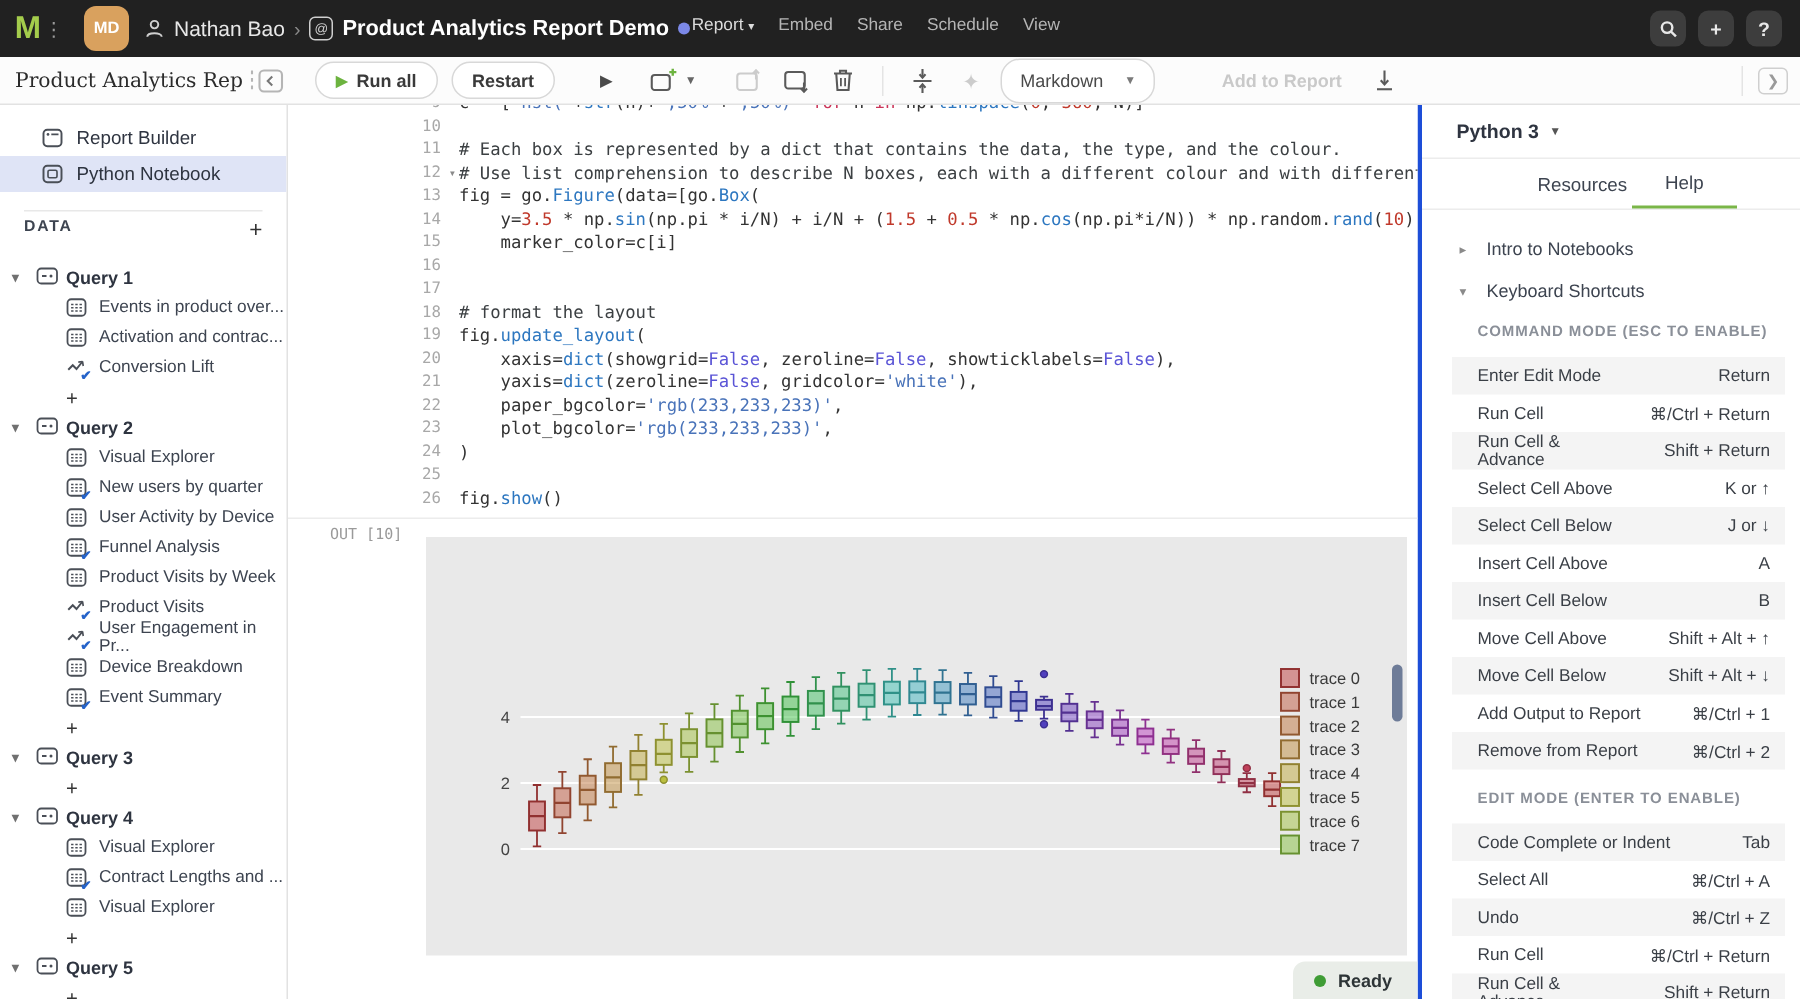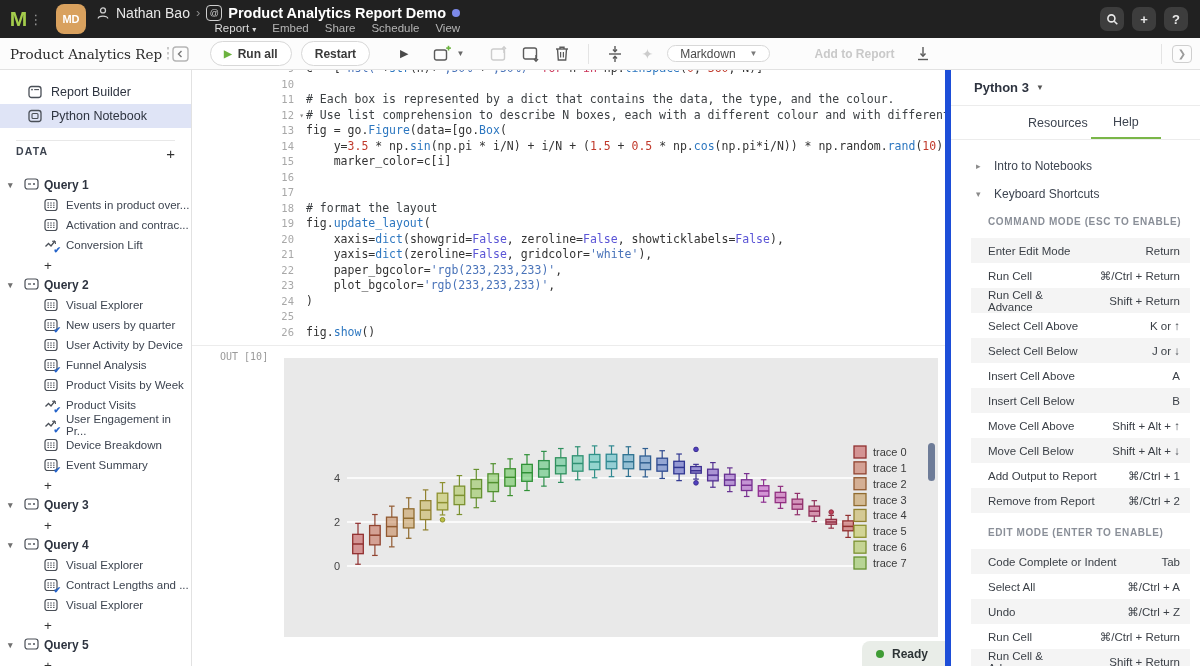--- a/index.html
+++ b/index.html
@@ -9,21 +9,21 @@
 
   
   header { position:absolute; left:0; top:0; width:1200px; height:38px; background:#212121;
     display:flex; align-items:center; color:#fff; }
   .logo { width:40px; display:flex; align-items:center; justify-content:center; gap:2px;
     font-weight:bold; font-size:21px; color:#a4cc4c; margin-left:6px; }
   .logo .dots { color:#9a9a9a; font-size:13px; letter-spacing:0; font-weight:normal; }
   .avatar { width:30px; height:30px; border-radius:8px; background:#d9a15e; color:#fff;
     font-size:11px; font-weight:bold; display:flex; align-items:center; justify-content:center;
     margin-left:10px; }
-  .hmain { margin-left:10px; display:flex; flex-direction:column; gap:1px;align-items:flex-end; }
+  .hmain { margin-left:10px; display:flex; flex-direction:row; gap:1px; }
   .hrow1 { display:flex; align-items:center; gap:6px; font-size:14px; }
   .hrow1 .user { color:#e8e8e8; }
   .hrow1 .sep { color:#8a8a8a; font-size:13px; }
   .ricon { width:16px; height:16px; border:1.4px solid #cfcfcf; border-radius:4px;
     display:flex; align-items:center; justify-content:center; font-size:9px; color:#cfcfcf; }
   .hrow1 .title { font-weight:bold; font-size:14.5px; color:#fff; }
   .bluedot { width:8px; height:8px; border-radius:50%; background:#7c89e8; }
   .hrow2 { display:flex; gap:16px; font-size:11.5px; color:#b5b5b5; }
   .hrow2 span:first-child { color:#dcdcdc; }
   .caret-sm { font-size:8px; color:#9a9a9a; }
@@ -35,32 +35,32 @@
   .toolbar { position:absolute; left:0; top:38px; width:1200px; height:32px; background:#fcfcfc;
     border-bottom:1px solid #e2e2e2; display:flex; align-items:center; font-size:12.5px; color:#444; }
   .doc-title { font-family:"DejaVu Serif", serif; font-size:13.5px; color:#2b2b2b;
     margin-left:10px; width:152px; white-space:nowrap; overflow:hidden; }
   .tb-icon { display:flex; align-items:center; justify-content:center; color:#4a4a4a; }
   .tb-icon.dis { color:#cccccc; }
   .pill { height:25px; border:1px solid #d8d8d8; border-radius:14px; background:#fff;
     display:flex; align-items:center; gap:6px; padding:0 13px; font-weight:bold; font-size:12px; color:#3a3a3a; }
   .playg { color:#6cb33f; font-size:10px; }
   .vdiv { width:1px; height:20px; background:#e4e4e4; }
-  .mkselect { height:17px; border:1px solid #d8d8d8; border-radius:13px; background:#fff;
+  .mkselect { height:30px; border:1px solid #d8d8d8; border-radius:13px; background:#fff;
     display:flex; align-items:center; gap:14px; padding:0 12px; font-size:12px; color:#4a4a4a; }
   .mkselect .car { font-size:8px; color:#7a7a7a; }
   .addrep { color:#c9c9c9; font-weight:bold; font-size:12px; }
   .panel-toggle { width:20px; height:18px; border:1px solid #cfcfcf; border-radius:4px; color:#9a9a9a;
     display:flex; align-items:center; justify-content:center; font-size:10px; }
 
   
   .main { position:absolute; left:0; top:70px; width:1200px; height:596px; display:flex; }
   .sidebar { width:192px; border-right:1px solid #e2e2e2; background:#fff; overflow:hidden; }
   .center { flex:1; position:relative; background:#fff; overflow:hidden; }
-  .rpanel { width:255px; border-left:6px solid #1d4ed8; background:#fff; overflow:hidden; }
+  .rpanel { width:255px; border-left:3px solid #1d4ed8; background:#fff; overflow:hidden; }
 
   
   .nav-item { height:24px; display:flex; align-items:center; gap:9px; padding-left:28px;
     font-size:12.5px; color:#2e3440; margin-top:0; }
   .nav-wrap { padding-top:10px; }
   .nav-item.selected { background:#dfe4f6; }
   .sdivider { height:1px; background:#e8e8e8; margin:12px 16px 0 16px; }
   .data-head { height:30px; display:flex; align-items:flex-start; padding:0 16px; margin-top:4px; }
   .data-head .dl { font-size:10.5px; font-weight:bold; letter-spacing:1.2px; color:#3d4450; }
   .data-head .plus { margin-left:auto; font-size:15px; color:#333; }

